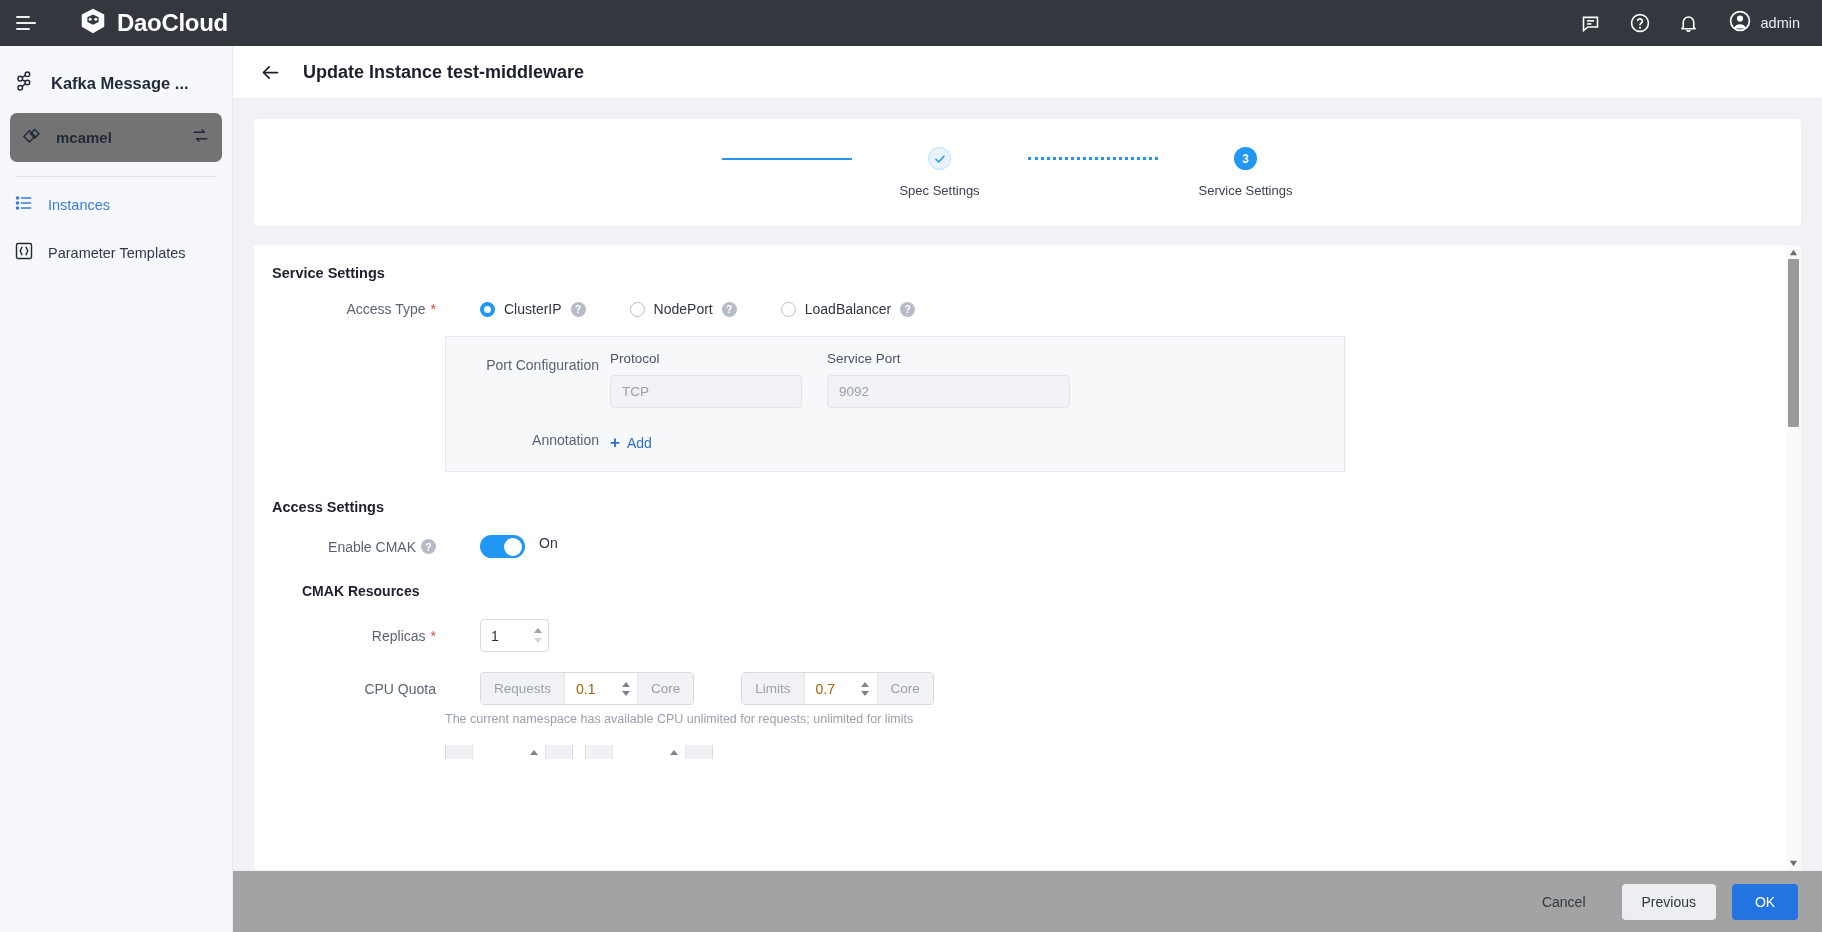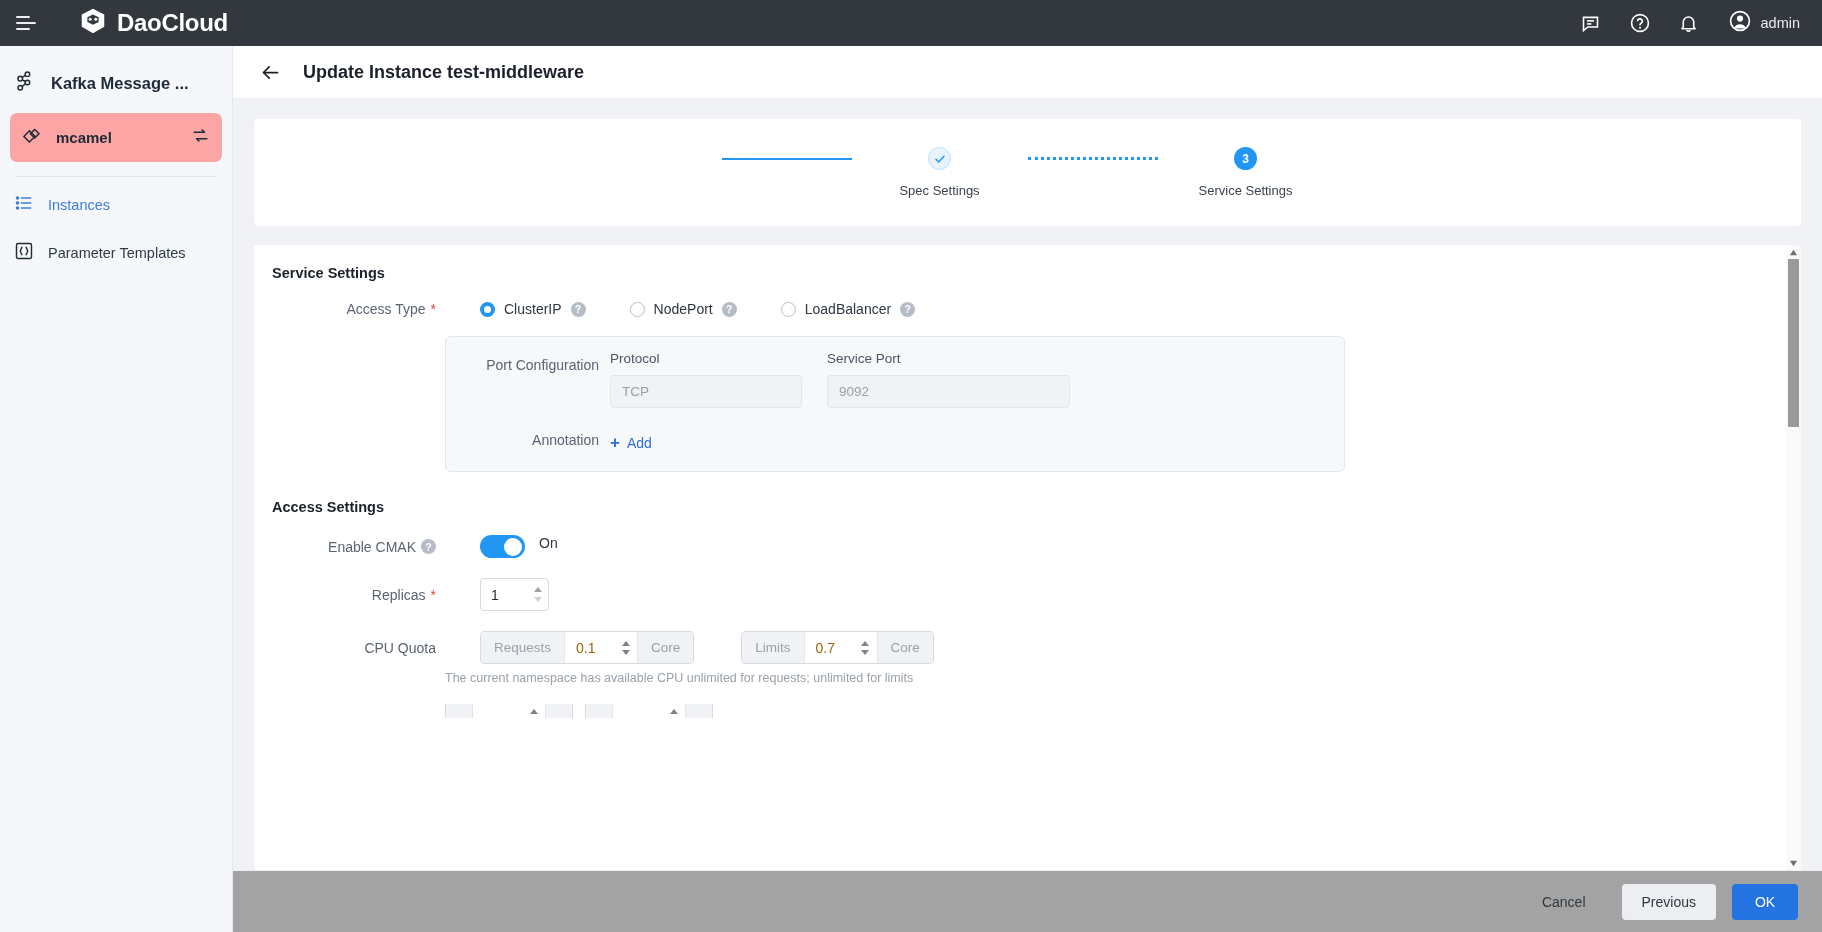--- a/index.html
+++ b/index.html
@@ -41,21 +41,21 @@
     width: 233px; min-width:233px;
     background: #f5f7fa;
     border-right: 1px solid #e6e9ee;
     padding: 10px 0 0 0;
     display:flex; flex-direction:column;
   }
   .app-title { display:flex; align-items:center; gap:14px; padding: 14px 16px 14px 14px; }
   .app-title-text { font-size:16.5px; font-weight:bold; color:#1f2a37; white-space:nowrap; overflow:hidden;}
   .ns-item {
     margin: 2px 10px 0 10px;
-    background:#fca5a5; border-radius:7px;
+    background:#737373; border-radius:7px;
     display:flex; align-items:center; gap:13px;
     padding: 12px 12px 12px 12px; cursor:pointer;
   }
   .ns-name { font-size:15px; font-weight:bold; color:#1f2a37; flex:1;}
   .sb-divider { height:1px; background:#e2e6ec; margin: 14px 15px 4px 15px;}
   .nav-item { display:flex; align-items:center; gap:14px; padding: 12px 16px 12px 14px; cursor:pointer;}
   .nav-label { font-size:14.5px; color:#2f3b4a;}
   .nav-item.active .nav-label { color:#3b7ddd; }
 
   
@@ -109,21 +109,21 @@
   .radio-opt { display:flex; align-items:center; gap:9px; cursor:pointer;}
   .radio {
     width:15px; height:15px; border-radius:50%;
     border:1.5px solid #b9bfc8; background:#fff;
   }
   .radio.checked { border:4.5px solid #2196f3; background:#fff; }
   .radio-label { font-size:14px; color:#2f3742;}
 
   .panel {
     margin: 19px 0 0 191px; width: 900px;
-    background:#f7f8fa; border:1px solid #e4e7eb; border-radius:6px;
+    background:#f7f8fa; border:1px solid #e4e7eb; border-radius:0;
     padding: 14px 0 20px 0;
   }
   .panel-row { display:flex; align-items:flex-start; }
   .panel-label {
     width: 164px; min-width:164px; text-align:right; padding-right:11px;
     font-size:14px; color:#5a6472; padding-top:6px;
   }
   .col-head { font-size:13.5px; color:#4b5563; margin-bottom:9px;}
   .col { display:flex; flex-direction:column; }
   .col.protocol { width:192px; margin-right:25px;}
@@ -392,20 +392,21 @@
               <span class="help-icon">?</span>
             </div>
             <div class="toggle-row">
               <div class="toggle">
                   <div class="knob"></div>
                 </div>
               <span class="toggle-text">On</span>
             </div>
           </div>
 
+          <div class="section-title sub" style="margin-top:25px;">CMAK Resources</div>
 
           <div class="row">
             <div class="row-label">
               <span>Replicas</span>
               <span class="req">*</span>
             </div>
             <div class="stepper-input">
               <div class="si-num">1</div>
               <div class="si-arrows">
                 <span class="arrow-up"></span>

